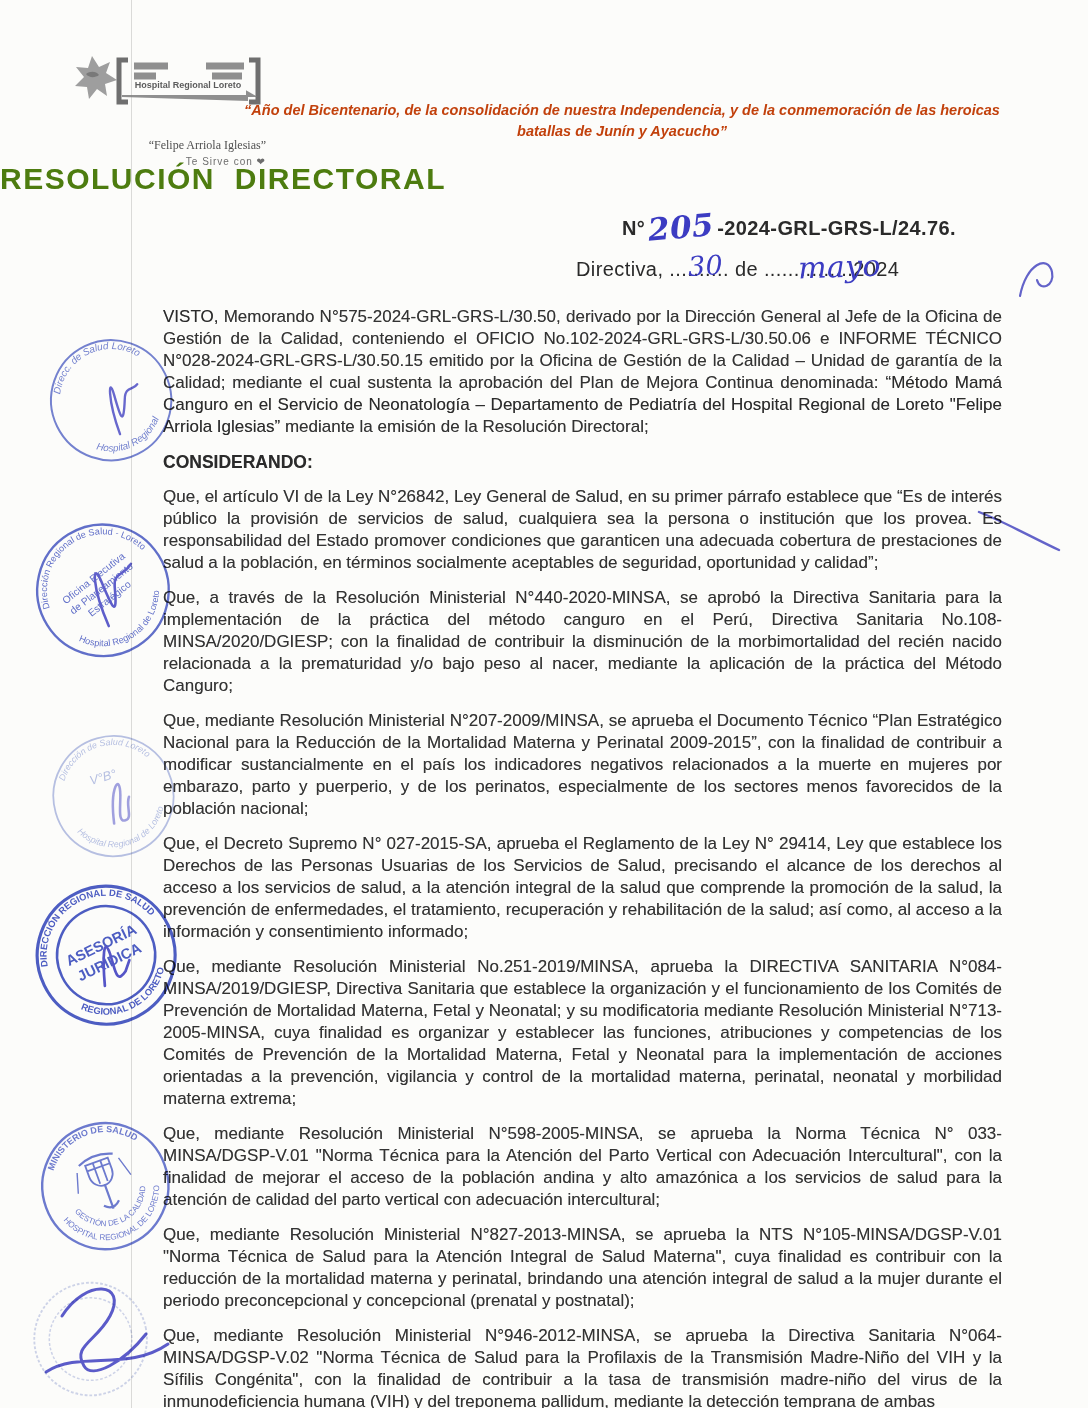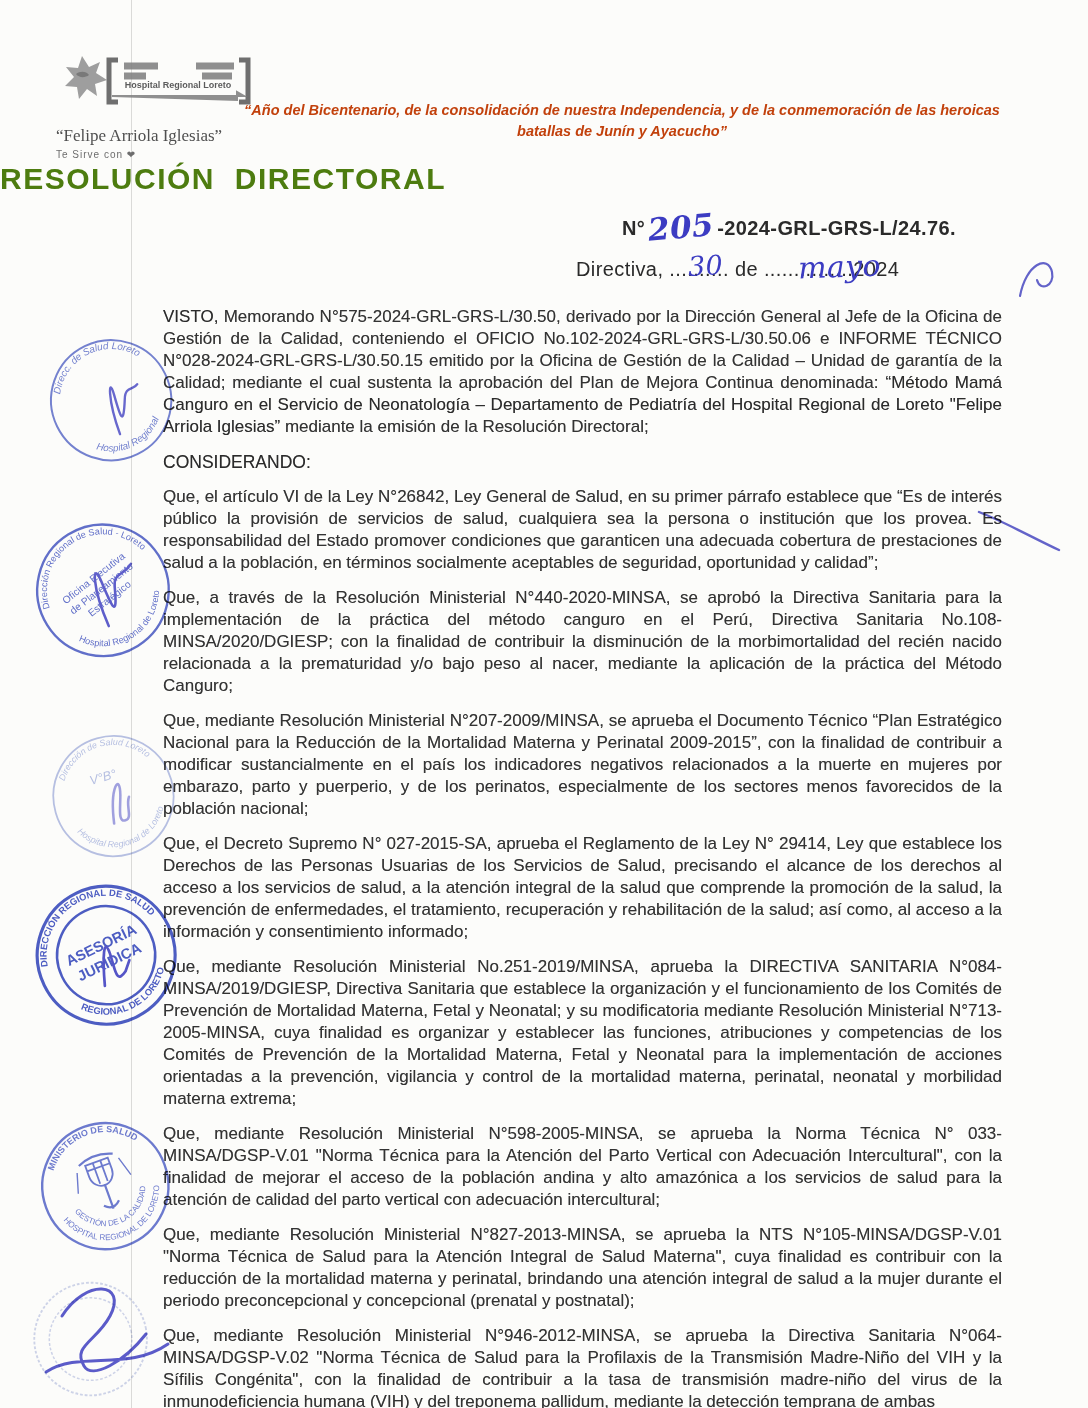--- a/index.html
+++ b/index.html
@@ -2,41 +2,41 @@
 <html><head>
 <meta charset="utf-8">
 <style>
   html,body{margin:0;padding:0;background:#e8e8e6;}
   .page{position:relative;width:1088px;height:1408px;margin:0 auto;background:#fcfcfa;
         font-family:"Liberation Sans",sans-serif;color:#2e2e2e;overflow:hidden;}
   .fold-line{position:absolute;left:131px;top:0;width:1px;height:100%;
              background:rgba(130,130,130,.28);}
 
   
-  .logo{position:absolute;left:56px;top:52px;width:210px;text-align:left;color:#5e5e5e;}
-  .logo-sub{font-family:"Liberation Serif",serif;font-size:17px;color:#4f4f4f;margin-top:2px;}
+  .logo{position:absolute;left:56px;top:52px;width:210px;text-align:right;color:#5e5e5e;}
+  .logo-sub{font-family:"Liberation Serif",serif;font-size:12px;color:#4f4f4f;margin-top:14px;}
   .logo-tag{font-size:10px;color:#6d6d6d;margin-top:3px;letter-spacing:1px;}
   .motto{position:absolute;left:222px;top:100px;width:800px;text-align:center;
          font-size:14.5px;font-weight:bold;font-style:italic;color:#c2410c;line-height:1.45;}
   .res-title{position:absolute;left:0;top:162px;width:1042px;text-align:left;
              font-size:30px;font-weight:bold;letter-spacing:1.5px;color:#4d7c0f;word-spacing:10px;}
   .number-line{position:absolute;left:622px;top:206px;font-size:20px;font-weight:bold;
                color:#2a2a2a;letter-spacing:.4px;}
   .date-line{position:absolute;left:576px;top:258px;font-size:20px;color:#2a2a2a;letter-spacing:.4px;}
   .hand{font-family:"DejaVu Serif",serif;font-style:italic;color:#3c3cc2;}
   .hand-num{display:inline-block;font-size:31px;transform:rotate(-5deg);position:relative;top:3px;margin:0 3px;}
   .hand-day{position:absolute;left:112px;top:-8px;font-size:27px;transform:rotate(-3deg);}
   .hand-month{position:absolute;left:222px;top:-9px;font-size:30px;transform:rotate(-2deg);}
 
   
   .doc-body{position:absolute;top:306px;left:163px;width:839px;font-size:17px;line-height:22px;
             text-align:justify;color:#333;text-shadow:0 0 .4px rgba(40,40,40,.45);}
   .doc-body p{margin:0 0 13px 0;}
   .bold{font-weight:normal;color:#2b2b2b;}
-  .heading{font-weight:normal;font-size:17.5px;color:#2b2b2b;}
+  .heading{font-weight:bold;font-size:17.5px;color:#2b2b2b;}
 
   
   .stamp{position:absolute;mix-blend-mode:multiply;pointer-events:none;}
   .stamp svg{overflow:visible;}
   .ring{fill:none;stroke:currentColor;}
   .arc-text{font-family:"Liberation Sans",sans-serif;fill:currentColor;}
   .center-text{font-family:"Liberation Sans",sans-serif;fill:currentColor;text-anchor:middle;}
   .flourish{fill:none;stroke:#4343c6;stroke-linecap:round;stroke-linejoin:round;}
   .penmark{position:absolute;pointer-events:none;mix-blend-mode:multiply;}
 </style>

